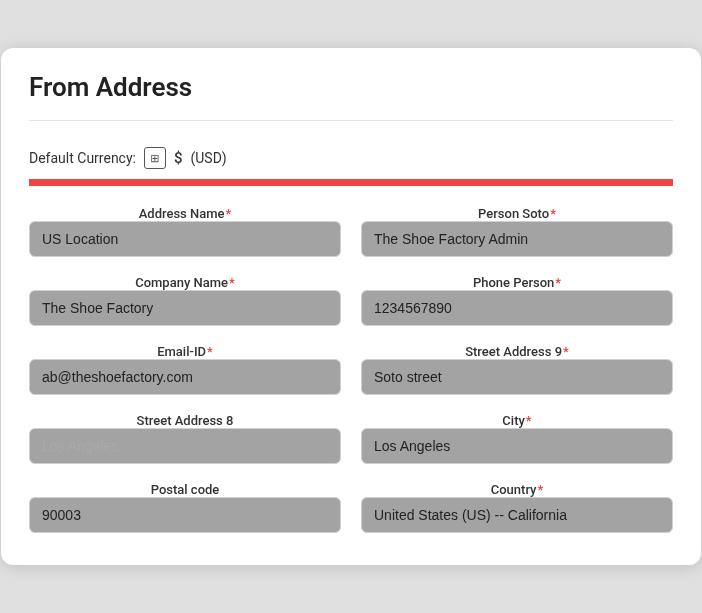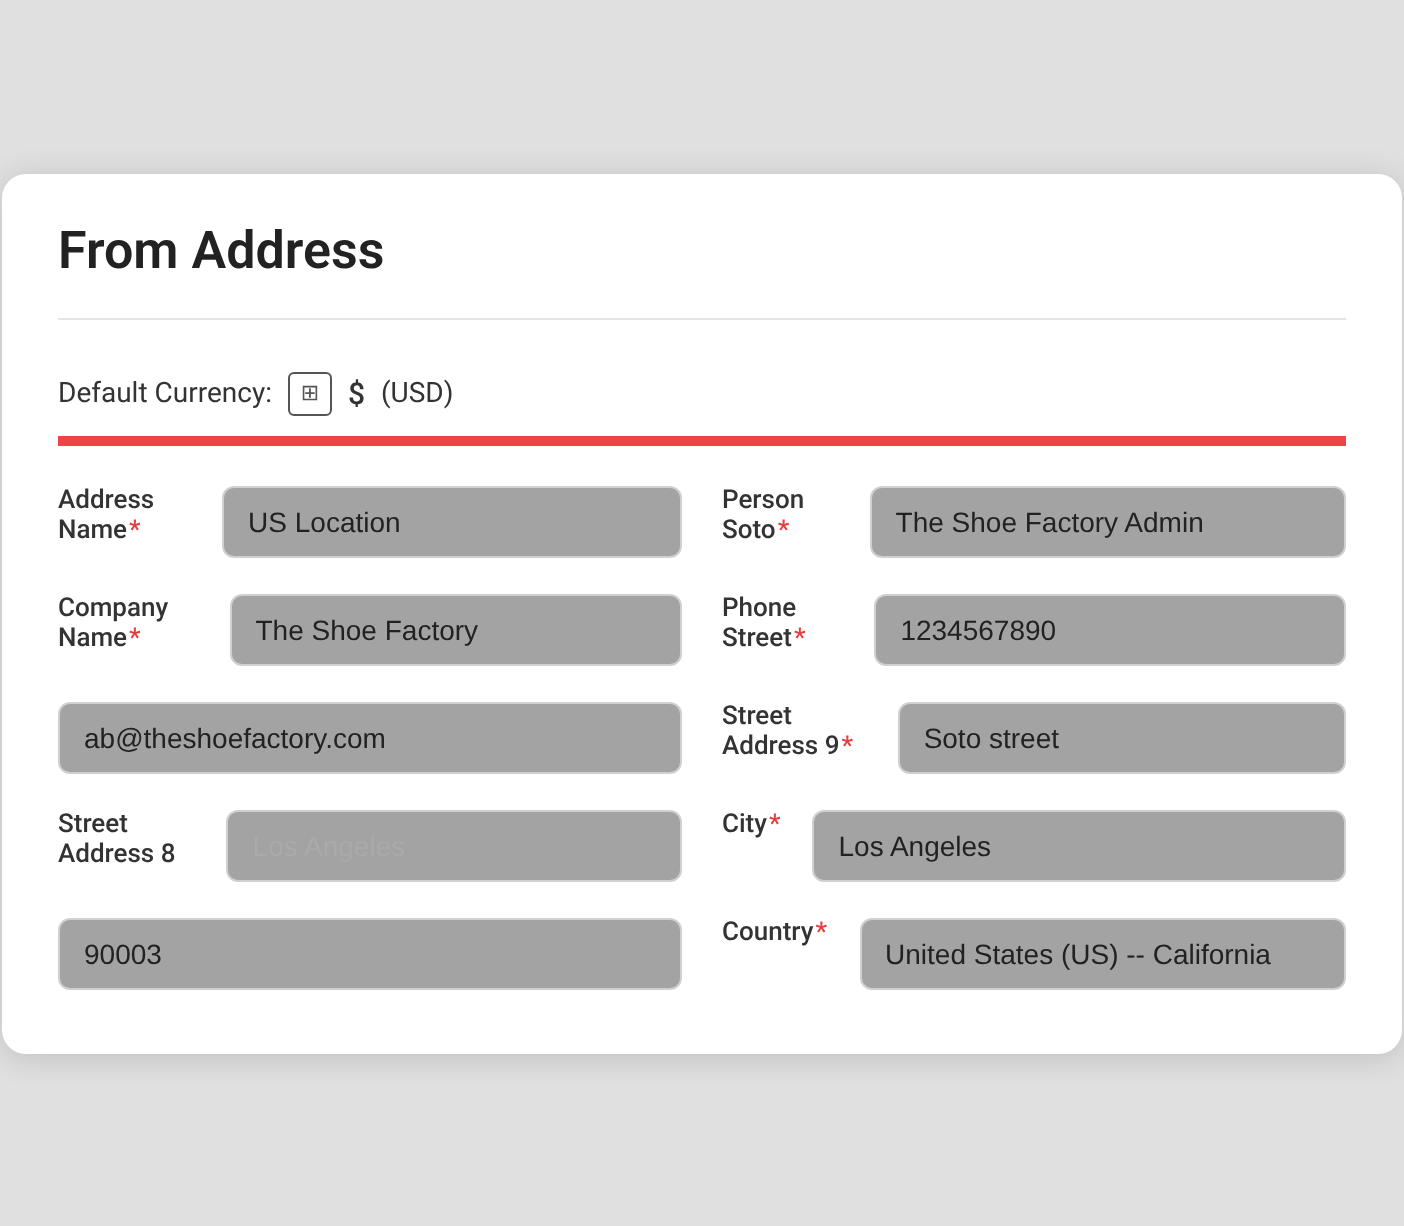--- a/index.html
+++ b/index.html
@@ -32,21 +32,21 @@
       padding-bottom: 18px;
       border-bottom: 1px solid #e5e5e5;
       margin-bottom: 16px;
     }
 
     .currency-row {
       display: flex;
       align-items: center;
       gap: 8px;
       padding: 10px 0;
-      border-bottom: 5px solid #ef4444;
+      border-bottom: 7px solid #ef4444;
       margin-bottom: 20px;
       font-size: 14px;
       color: #333;
       text-align: right;
     }
 
     .currency-icon {
       display: inline-flex;
       align-items: center;
       justify-content: center;
@@ -64,21 +64,23 @@
     }
 
     .form-grid {
       display: grid;
       grid-template-columns: 1fr 1fr;
       gap: 18px 20px;
     }
 
     .form-group {
       display: flex;
-      gap: 16px;
+      flex-direction: column;
+      gap: 0;
+      align-items: center;
     }
 
     .form-label {
       font-size: 13px;
       color: #333;
       font-weight: 500;
     }
 
     .required-star {
       color: #e53e3e;
@@ -131,26 +133,29 @@
 
     <div class="form-group">
       <label class="form-label">
         <span>Company Name</span><span class="required-star">*</span>
       </label>
       <input class="form-input" type="text" value="The Shoe Factory" style="">
     </div>
 
     <div class="form-group">
       <label class="form-label">
-        <span>Phone Street</span><span class="required-star">*</span>
+        <span>Phone Person</span><span class="required-star">*</span>
       </label>
       <input class="form-input" type="text" value="1234567890" style="">
     </div>
 
     <div class="form-group">
+      <label class="form-label">
+        <span>Email-ID</span><span class="required-star">*</span>
+      </label>
       <input class="form-input" type="text" value="ab@theshoefactory.com" style="">
     </div>
 
     <div class="form-group">
       <label class="form-label">
         <span>Street Address 9</span><span class="required-star">*</span>
       </label>
       <input class="form-input" type="text" value="Soto street" style="">
     </div>
 
@@ -160,20 +165,21 @@
     </div>
 
     <div class="form-group">
       <label class="form-label">
         <span>City</span><span class="required-star">*</span>
       </label>
       <input class="form-input" type="text" value="Los Angeles" style="">
     </div>
 
     <div class="form-group">
+      <label class="form-label">Postal code</label>
       <input class="form-input" type="text" value="90003" style="">
     </div>
 
     <div class="form-group">
       <label class="form-label">
         <span>Country</span><span class="required-star">*</span>
       </label>
       <input class="form-input" type="text" value="United States (US) -- California" style="">
     </div>
 

